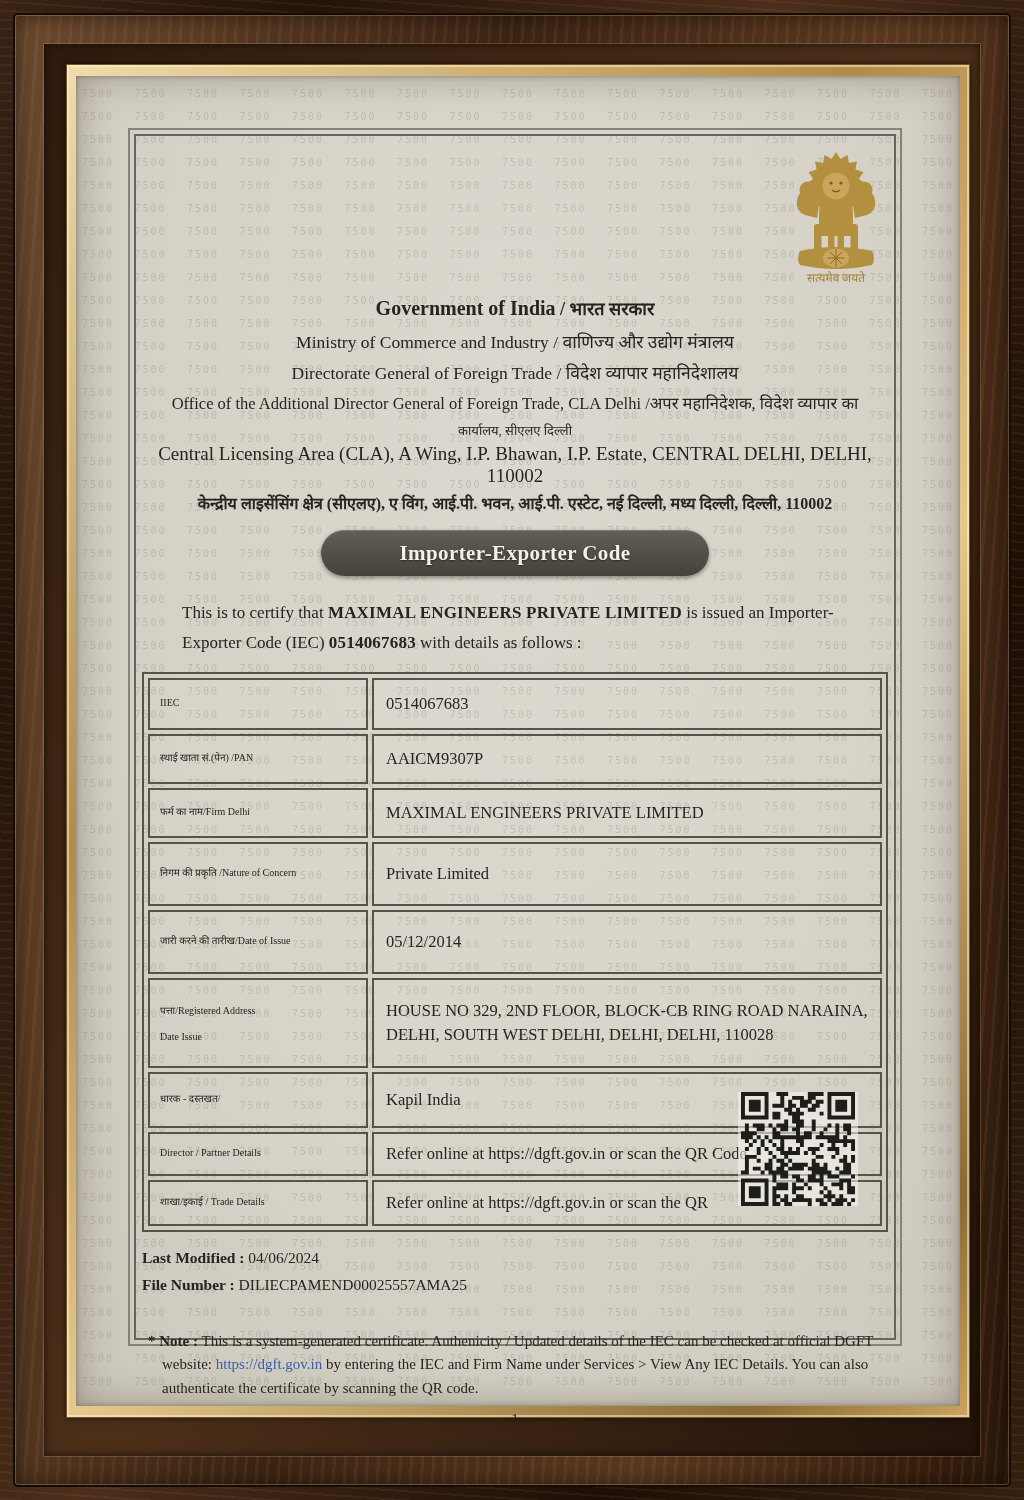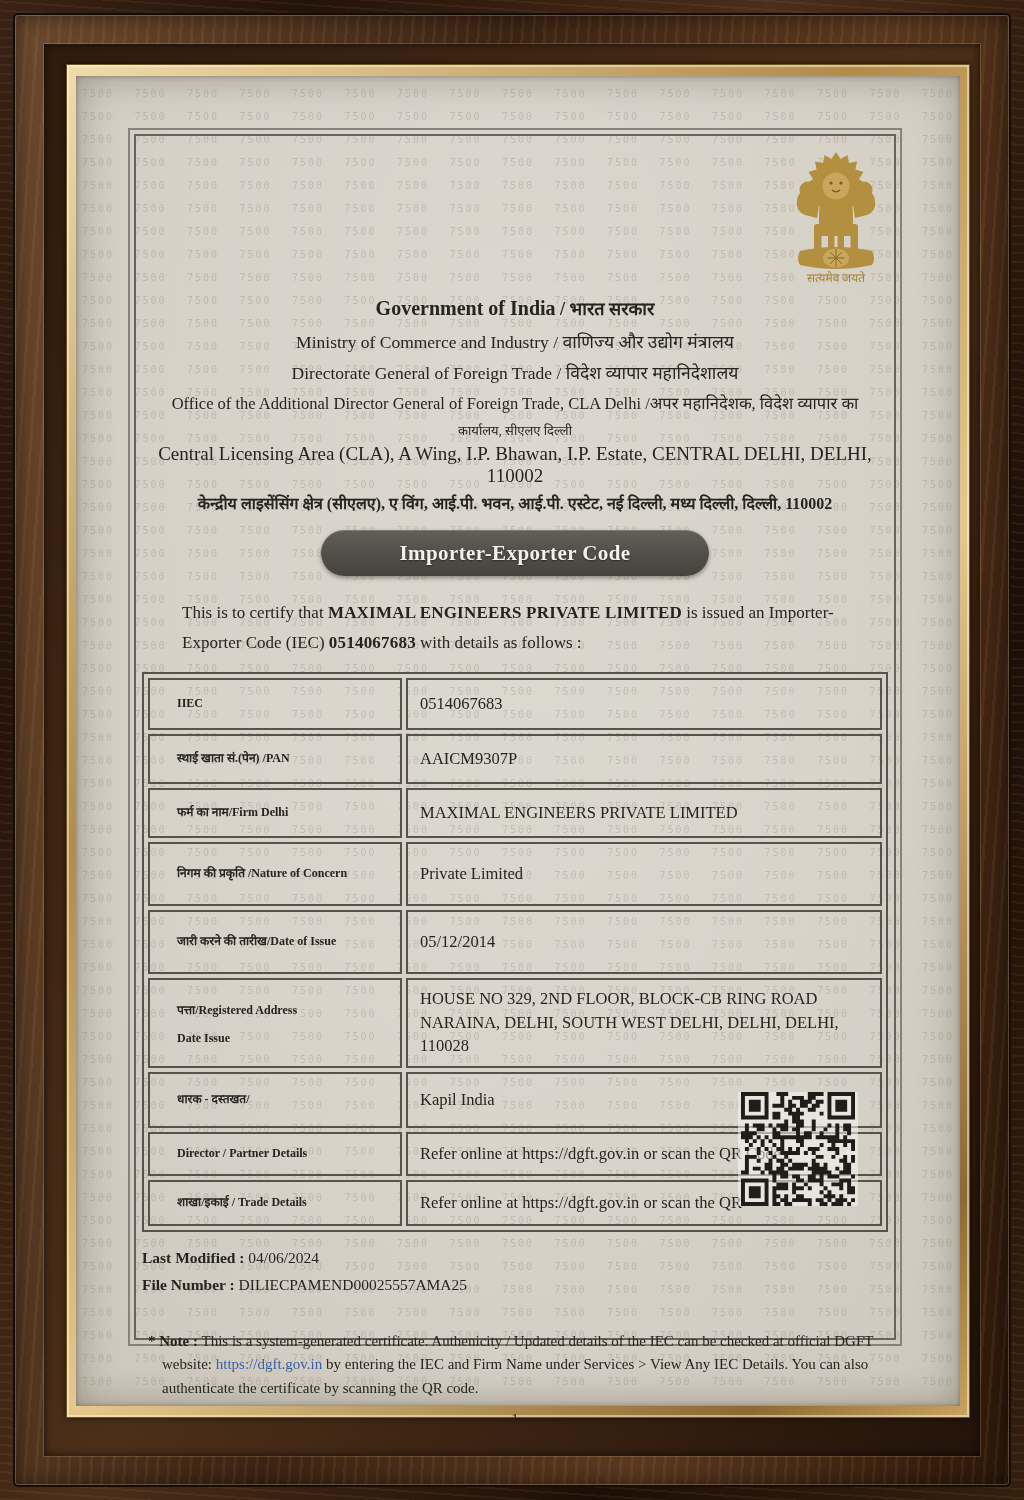--- a/index.html
+++ b/index.html
@@ -50,21 +50,21 @@
     background:linear-gradient(180deg,#615f57,#504e47 55%,#45433c);
     box-shadow:0 2px 4px rgba(40,35,25,.45), inset 0 1px 0 rgba(255,255,255,.18);
     display:flex;align-items:center;justify-content:center;}
   .badge span{color:#f3f1ea;font-weight:bold;font-size:21px;letter-spacing:.4px;
     text-shadow:0 1px 2px rgba(0,0,0,.5);}
   .intro{margin:22px 40px 10px 40px;font-size:17px;line-height:1.75;}
   .intro b{letter-spacing:.2px;}
   table.details{width:100%;margin-top:14px;border-collapse:separate;border-spacing:4px;
     border:2px solid #55534a;}
   table.details td{border:2px solid #55534a;vertical-align:middle;background:rgba(255,255,255,.05);}
-  td.lbl{width:196px;font-weight:bold;font-size:12px;line-height:1.85;padding:4px 27px;}
+  td.lbl{width:196px;font-weight:normal;font-size:10px;line-height:1.85;padding:4px 10px;}
   td.val{font-size:16.5px;line-height:1.45;padding:4px 12px;}
   tr.h1 td{height:40px;} tr.h2 td{height:38px;} tr.h3 td{height:38px;}
   tr.h4 td{height:52px;} tr.h5 td{height:52px;} tr.h6 td{height:78px;}
   tr.h7 td{height:44px;} tr.h8 td{height:32px;} tr.h9 td{height:34px;}
   .lbl .sub{display:block;margin-top:10px;line-height:1.3;}
   .qr{position:absolute;left:662px;top:1016px;width:120px;height:114px;z-index:3;
     background:rgba(248,246,240,.55);}
   .meta{margin-top:12px;font-size:15.5px;line-height:1.75;}
   .meta b{font-size:15.5px;}
   .note{margin:32px 4px 0 6px;font-size:15px;line-height:1.58;

